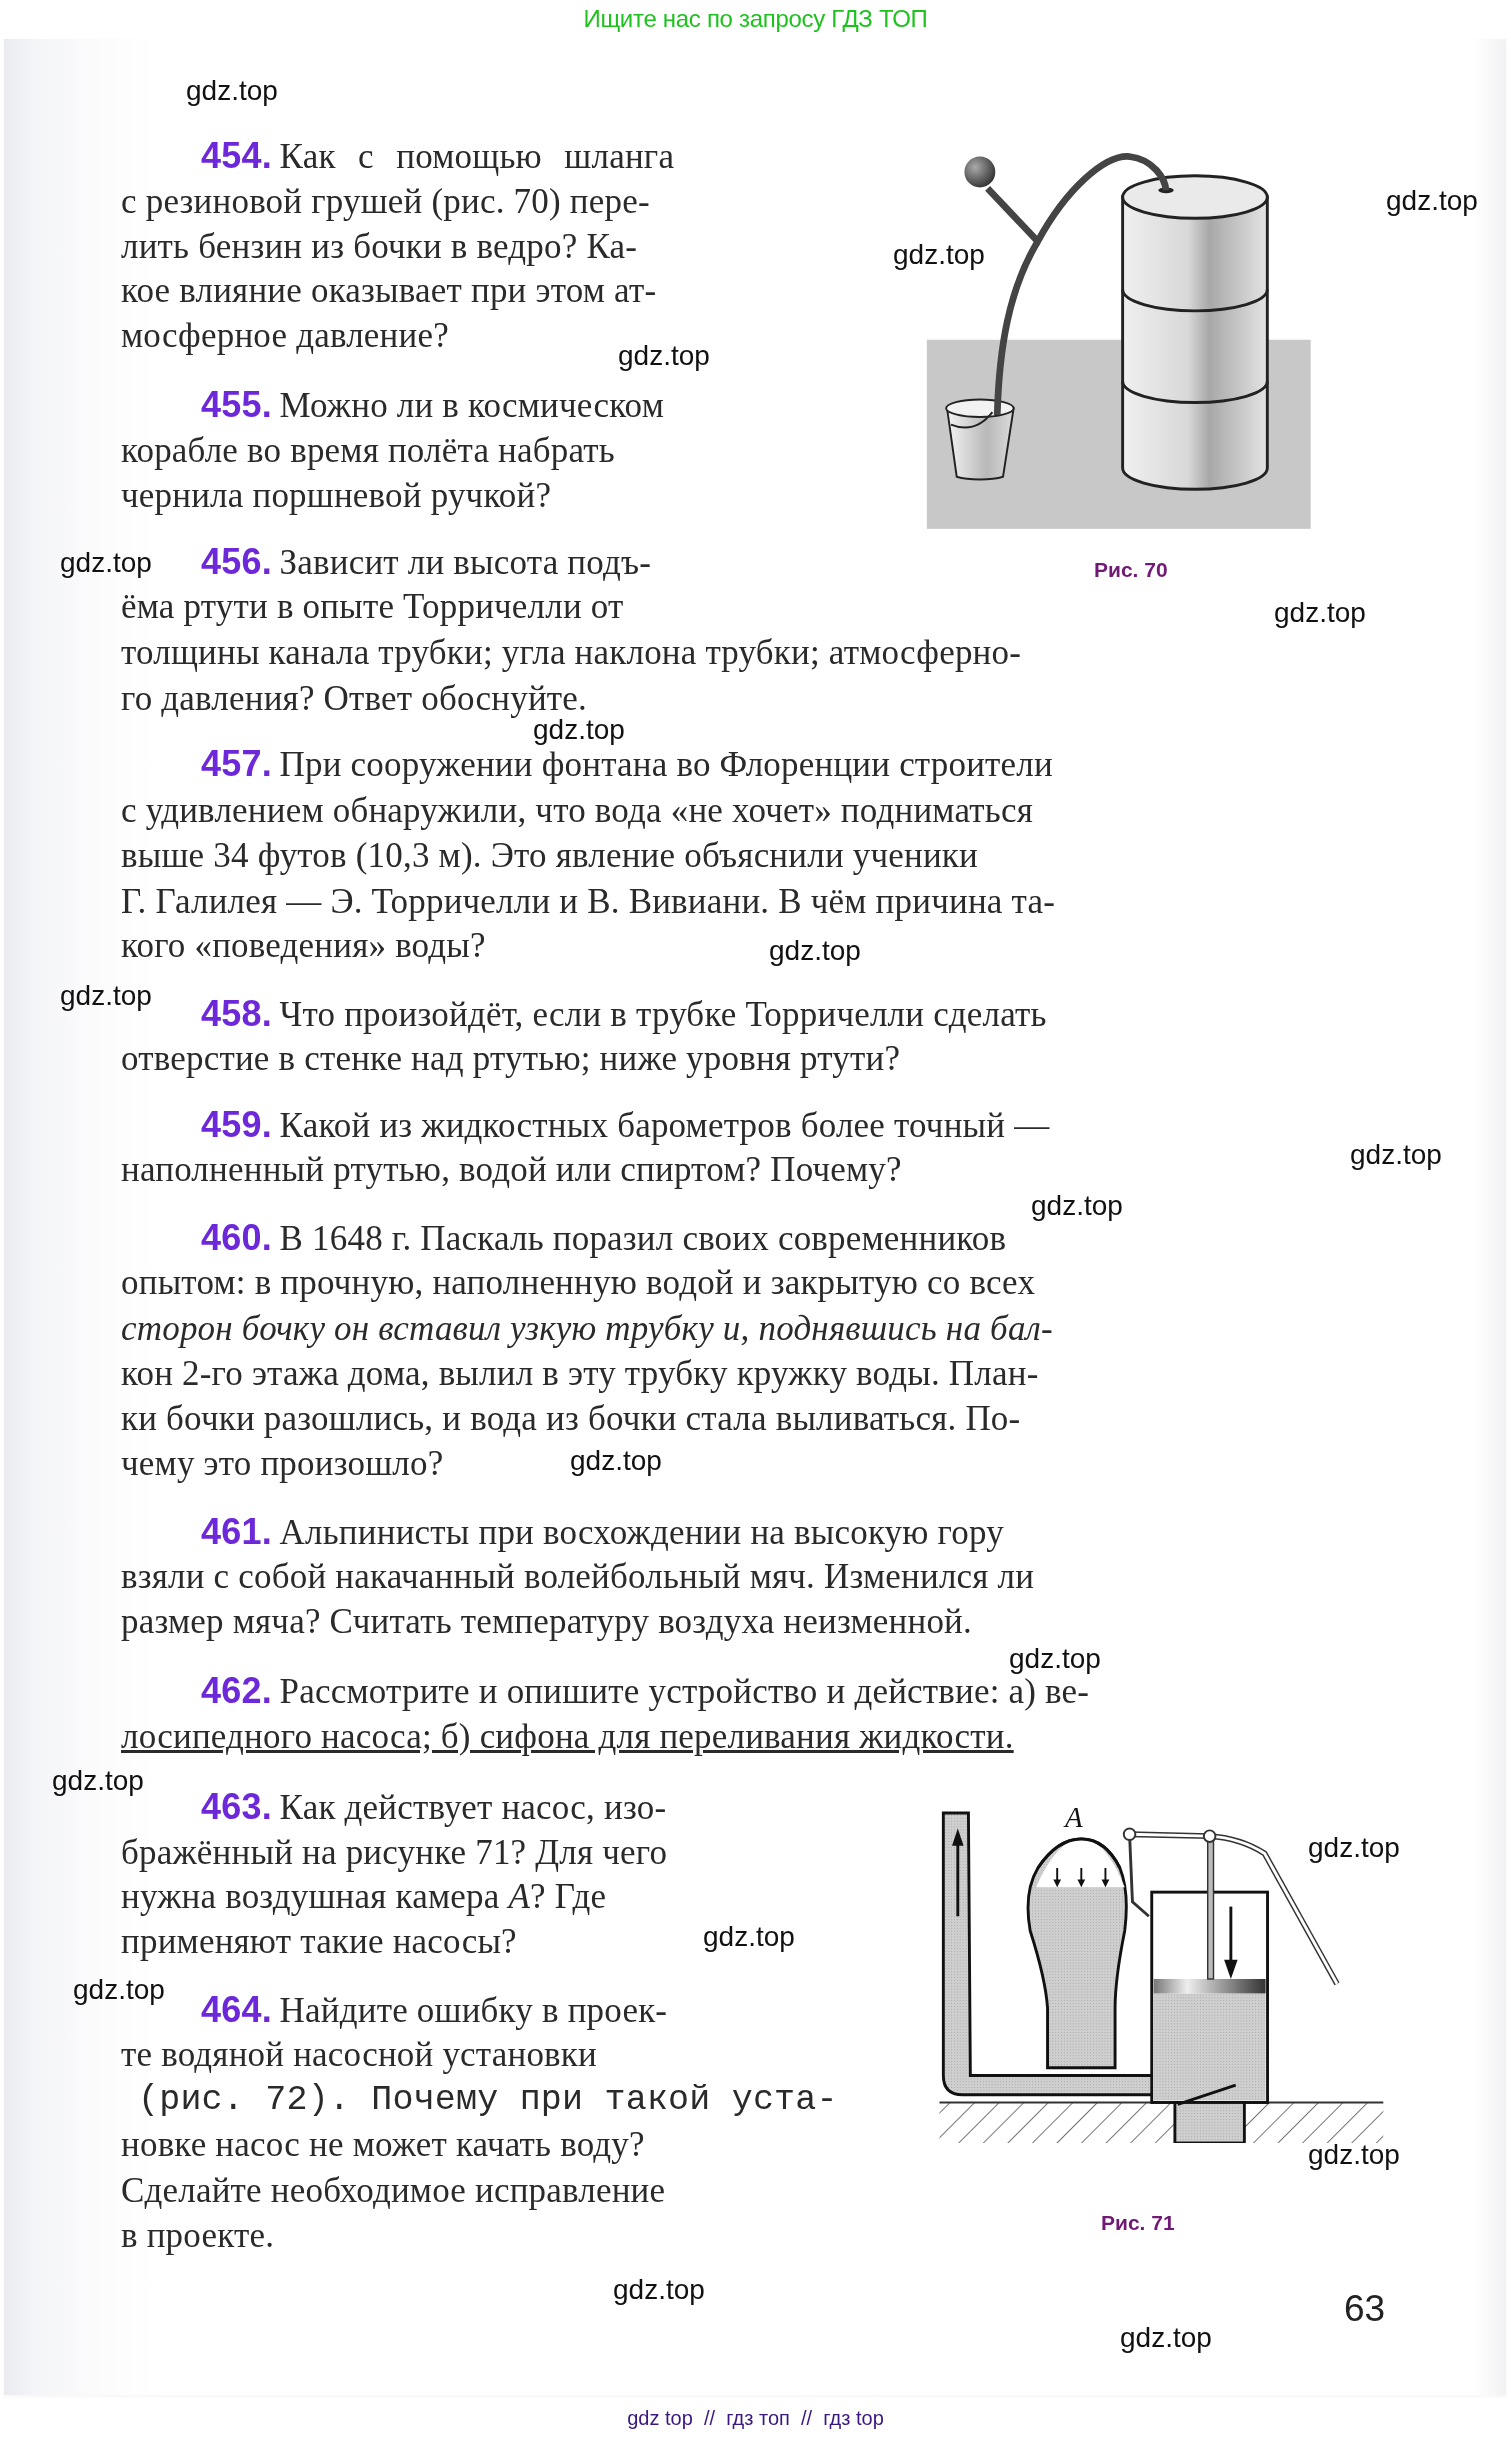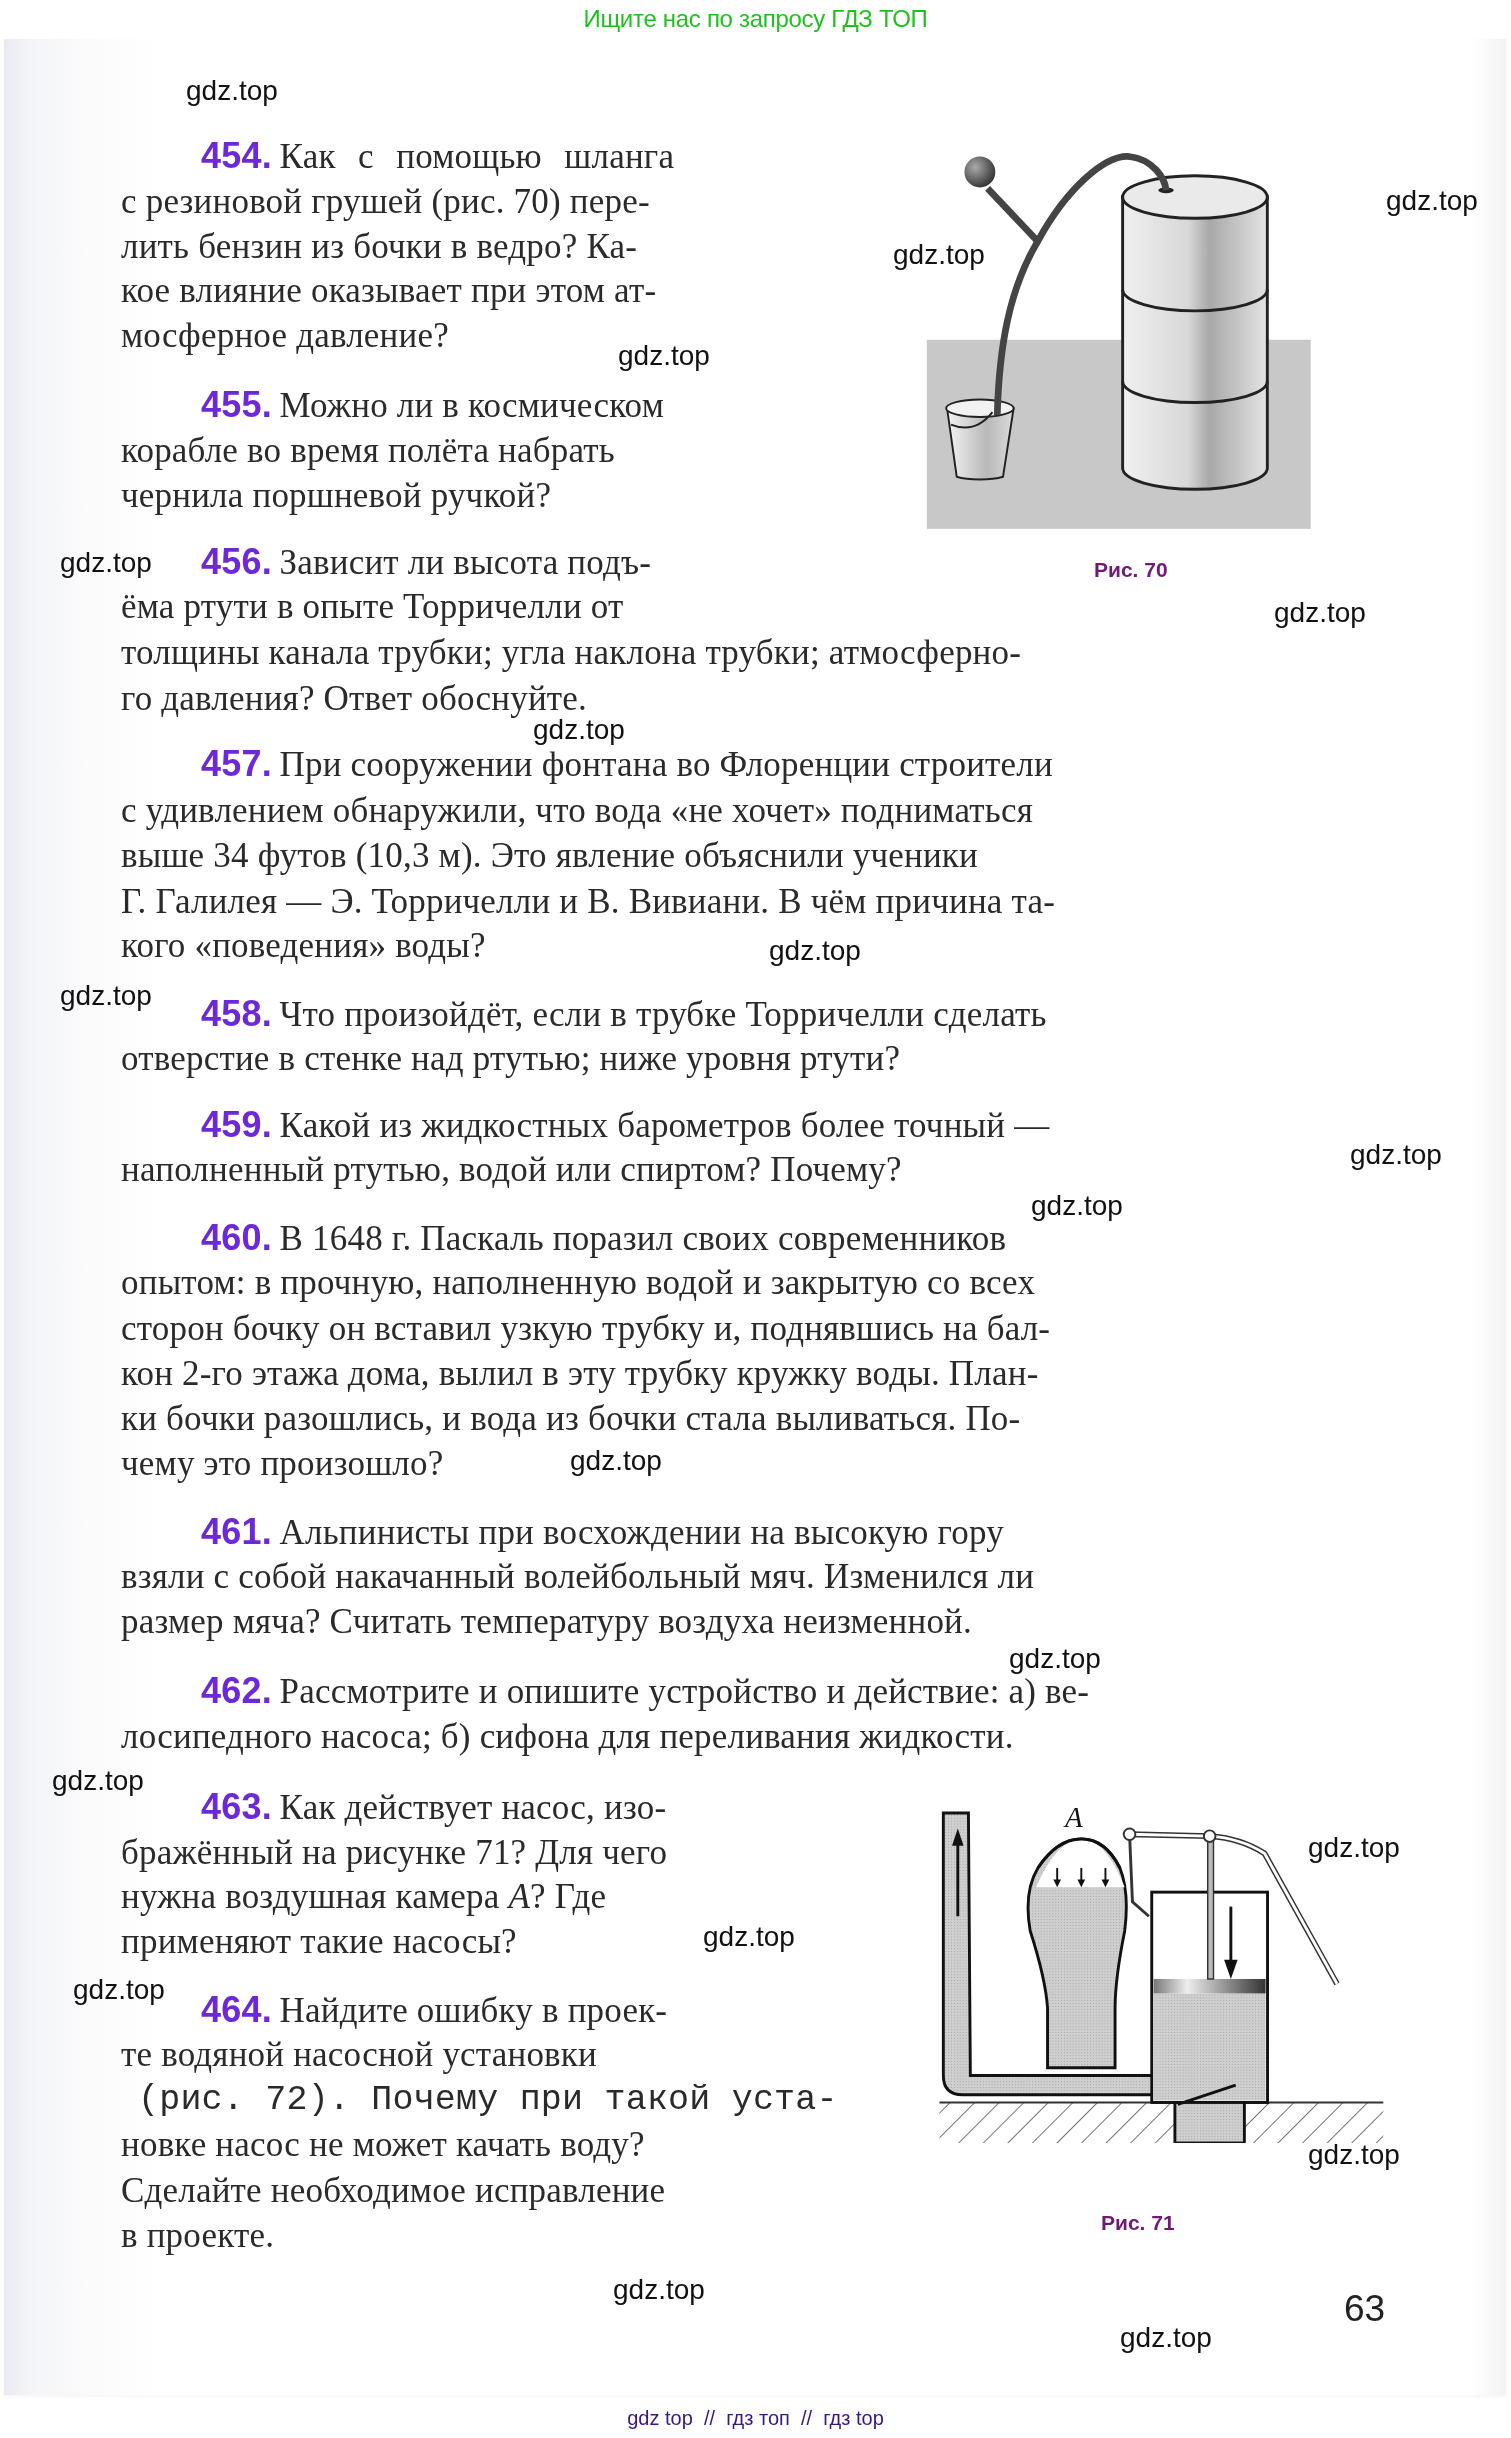--- a/index.html
+++ b/index.html
@@ -73,31 +73,31 @@
 <div class="line" style="left:121px;top:925px;">кого «поведения» воды?</div>
 
 <div class="line" style="left:201px;top:993px;"><span class="num">458.</span><span>Что произойдёт, если в трубке Торричелли сделать</span></div>
 <div class="line" style="left:121px;top:1038px;">отверстие в стенке над ртутью; ниже уровня ртути?</div>
 
 <div class="line" style="left:201px;top:1104px;text-align:right;"><span class="num">459.</span><span>Какой из жидкостных барометров более точный —</span></div>
 <div class="line" style="left:121px;top:1149px;">наполненный ртутью, водой или спиртом? Почему?</div>
 
 <div class="line" style="left:201px;top:1217px;"><span class="num">460.</span><span>В 1648 г. Паскаль поразил своих современников</span></div>
 <div class="line" style="left:121px;top:1262px;">опытом: в прочную, наполненную водой и закрытую со всех</div>
-<div class="line" style="left:121px;top:1308px;">сторон бочку он вставил узкую трубку и, поднявшись на бал-</div>
+<div class="line" style="left:121px;top:1308px;font-style:italic;">сторон бочку он вставил узкую трубку и, поднявшись на бал-</div>
 <div class="line" style="left:121px;top:1353px;">кон 2-го этажа дома, вылил в эту трубку кружку воды. План-</div>
 <div class="line" style="left:121px;top:1398px;">ки бочки разошлись, и вода из бочки стала выливаться. По-</div>
 <div class="line" style="left:121px;top:1443px;">чему это произошло?</div>
 
 <div class="line" style="left:201px;top:1511px;"><span class="num">461.</span><span>Альпинисты  при  восхождении  на  высокую  гору</span></div>
 <div class="line" style="left:121px;top:1556px;">взяли с собой накачанный волейбольный мяч. Изменился ли</div>
 <div class="line" style="left:121px;top:1601px;">размер мяча? Считать температуру воздуха неизменной.</div>
 
 <div class="line" style="left:201px;top:1670px;"><span class="num">462.</span><span>Рассмотрите и опишите устройство и действие: а) ве-</span></div>
-<div class="line" style="left:121px;top:1716px;">лосипедного насоса; б) сифона для переливания жидкости.</div>
+<div class="line" style="left:121px;top:1716px;text-decoration:underline;">лосипедного насоса; б) сифона для переливания жидкости.</div>
 
 <div class="line" style="left:201px;top:1786px;"><span class="num">463.</span><span>Как  действует  насос,  изо-</span></div>
 <div class="line" style="left:121px;top:1832px;">бражённый на рисунке 71? Для чего</div>
 <div class="line" style="left:121px;top:1876px;"><span>нужна  воздушная  камера  </span><span class="ital">А</span><span>? Где</span></div>
 <div class="line" style="left:121px;top:1921px;">применяют такие насосы?</div>
 
 <div class="line" style="left:201px;top:1989px;"><span class="num">464.</span><span>Найдите ошибку в проек-</span></div>
 <div class="line" style="left:121px;top:2034px;">те   водяной   насосной   установки</div>
 <div class="line" style="left:138px;top:2079px;font-family:Liberation Mono, monospace;">(рис.  72).  Почему  при  такой  уста-</div>
 <div class="line" style="left:121px;top:2124px;">новке насос не может качать воду?</div>

